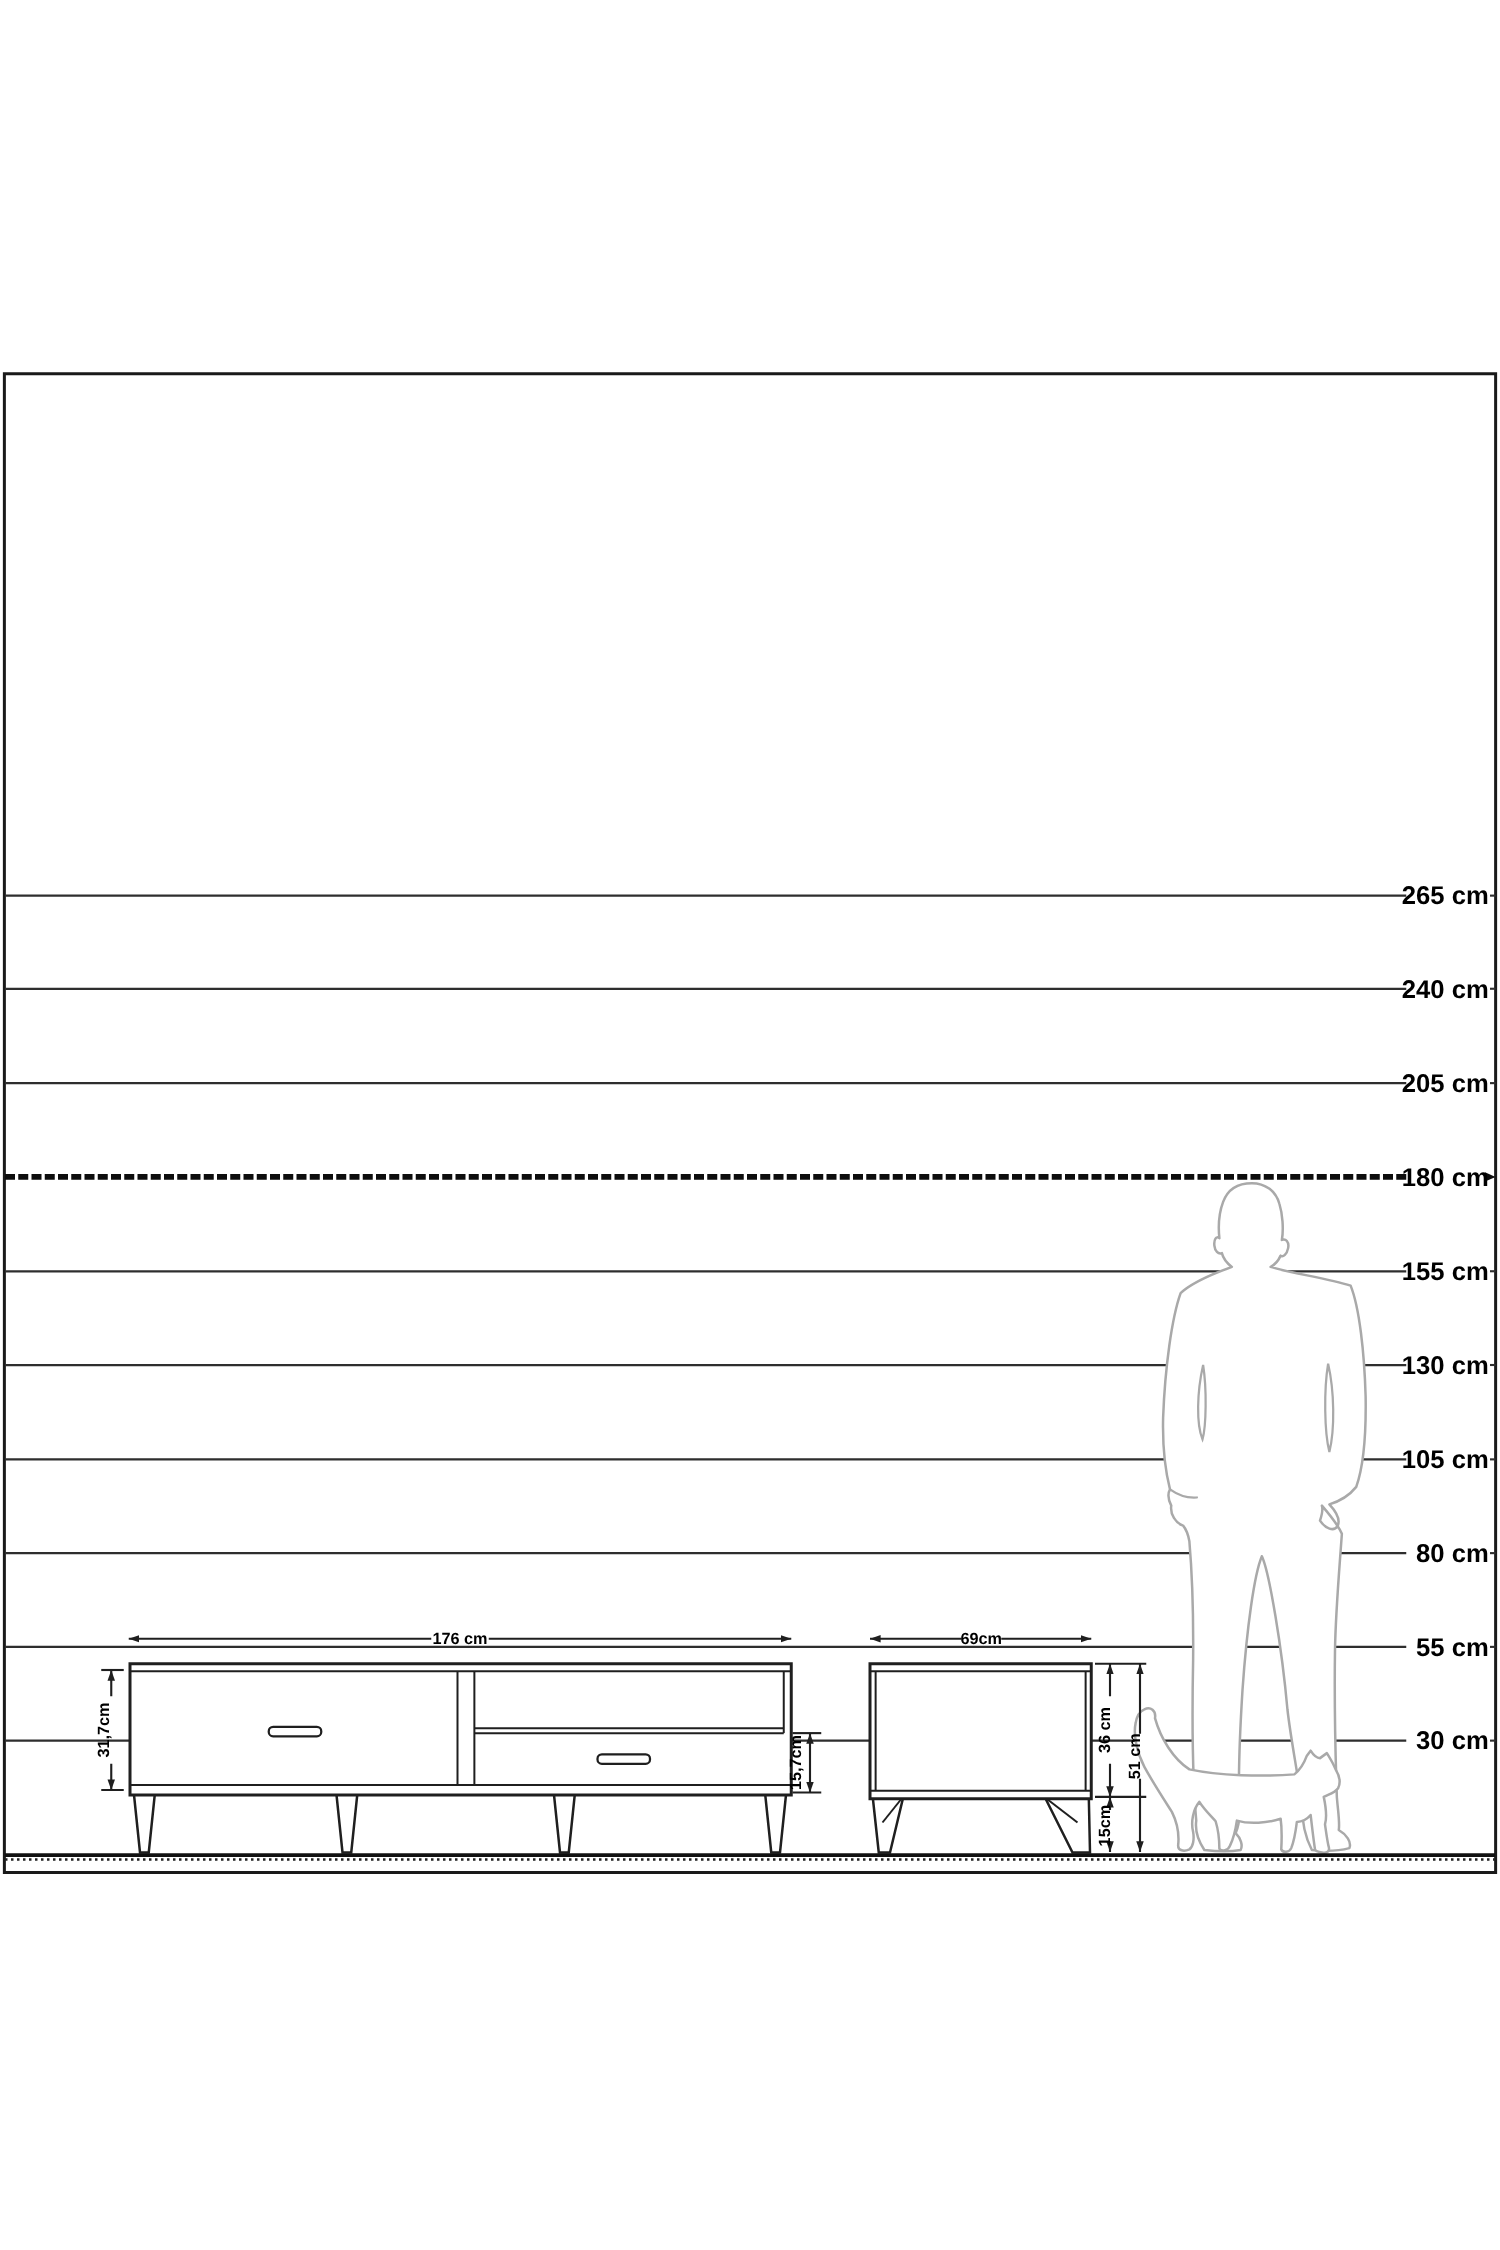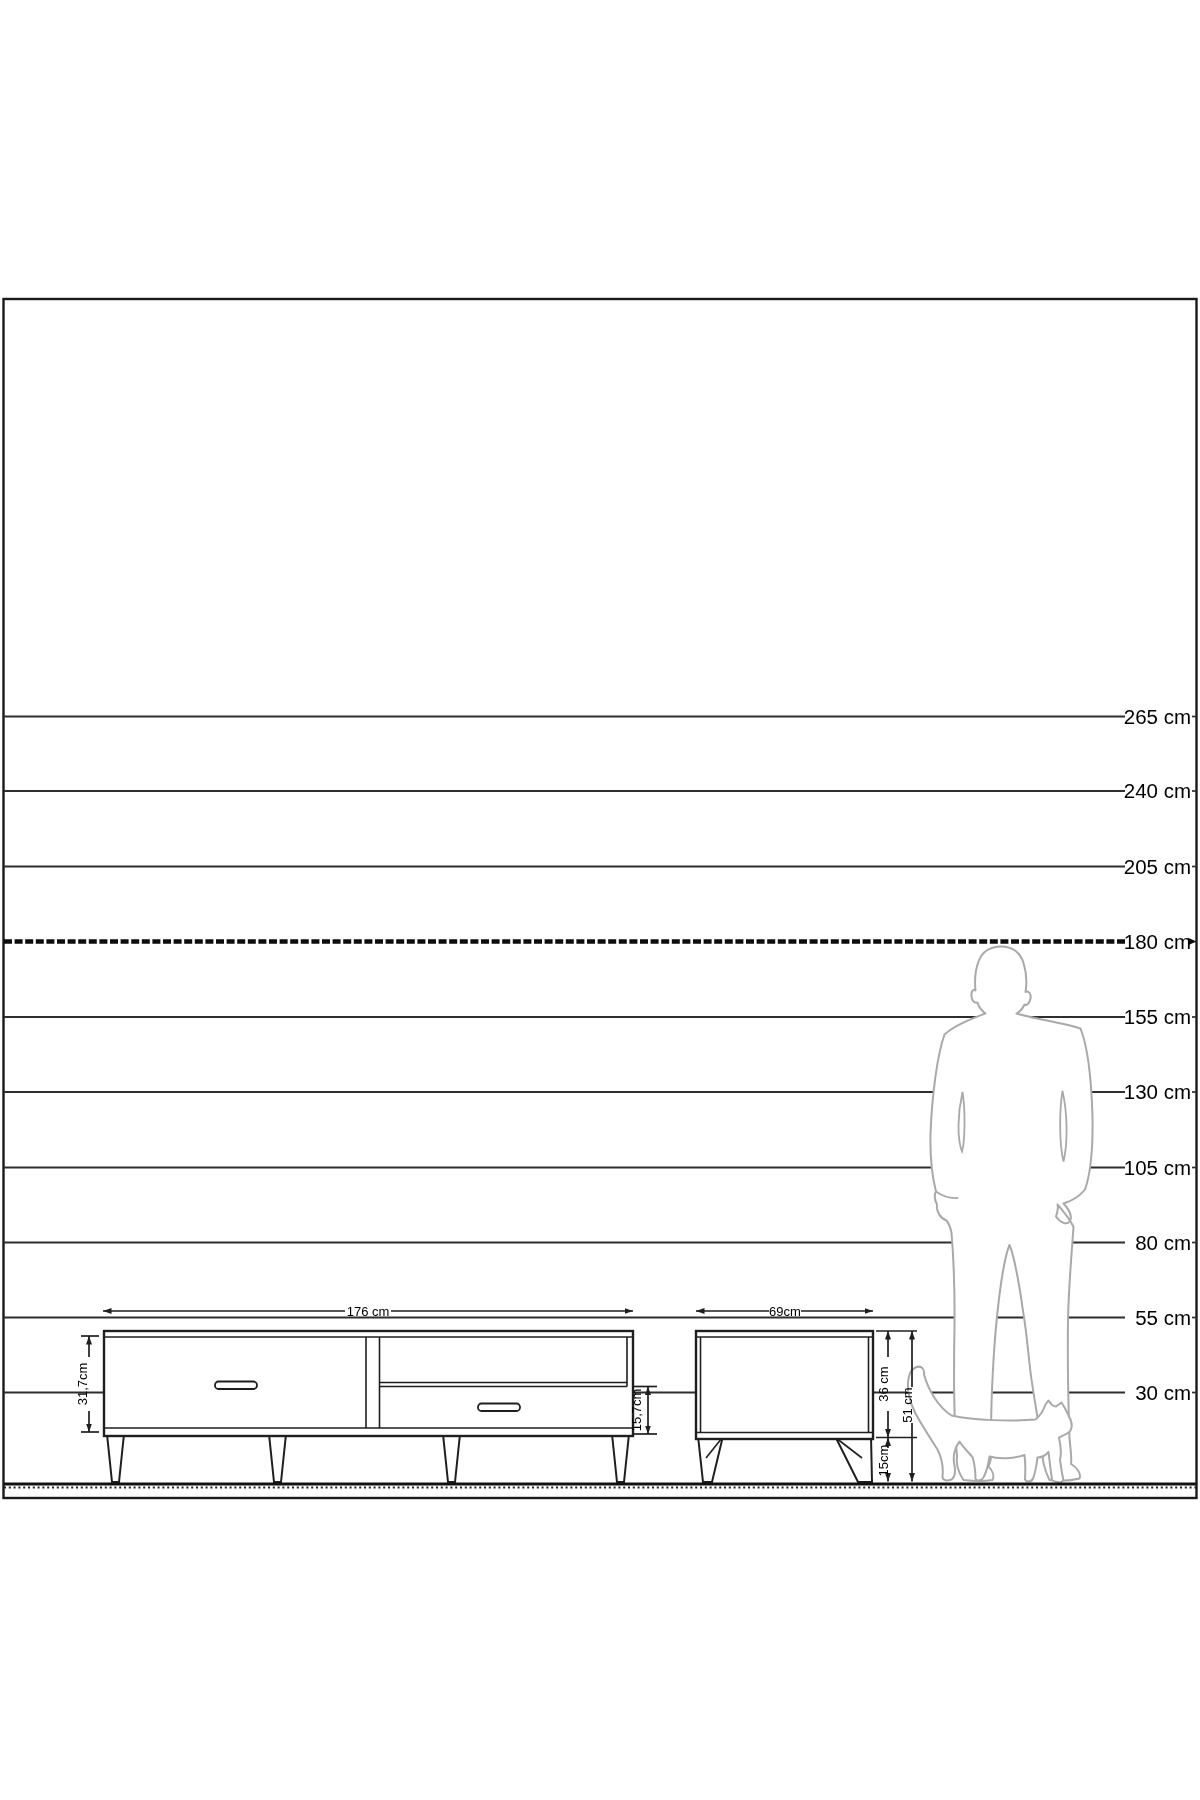--- a/index.html
+++ b/index.html
@@ -1,16 +1,16 @@
 <!DOCTYPE html>
 <html><head>
 <meta charset="utf-8">
 <style>
   html,body{margin:0;padding:0;background:#ffffff;}
-  .page{position:relative;width:1200px;height:1547px;background:#ffffff;overflow:hidden;}
+  .page{position:relative;width:1200px;height:1547px;background:#ffffff;overflow:hidden;font-weight:bold;}
   svg{position:absolute;left:0;top:0;}
   text{font-family:"Liberation Sans", sans-serif;fill:#000000;}
   .scale-label{font-size:20.5px;}
   .dim-label{font-size:13px;}
   .scale-line{stroke:#2e2e2e;stroke-width:1.8;}
   .scale-line-bold{stroke:#0d0d0d;stroke-width:4.6;stroke-dasharray:8 2.6;}
   .tick{stroke:#2e2e2e;stroke-width:1.7;}
   .furn{stroke:#1f1f1f;fill:#ffffff;}
   .furn-line{stroke:#1f1f1f;fill:none;}
   .dim{stroke:#1f1f1f;stroke-width:1.7;fill:none;}

